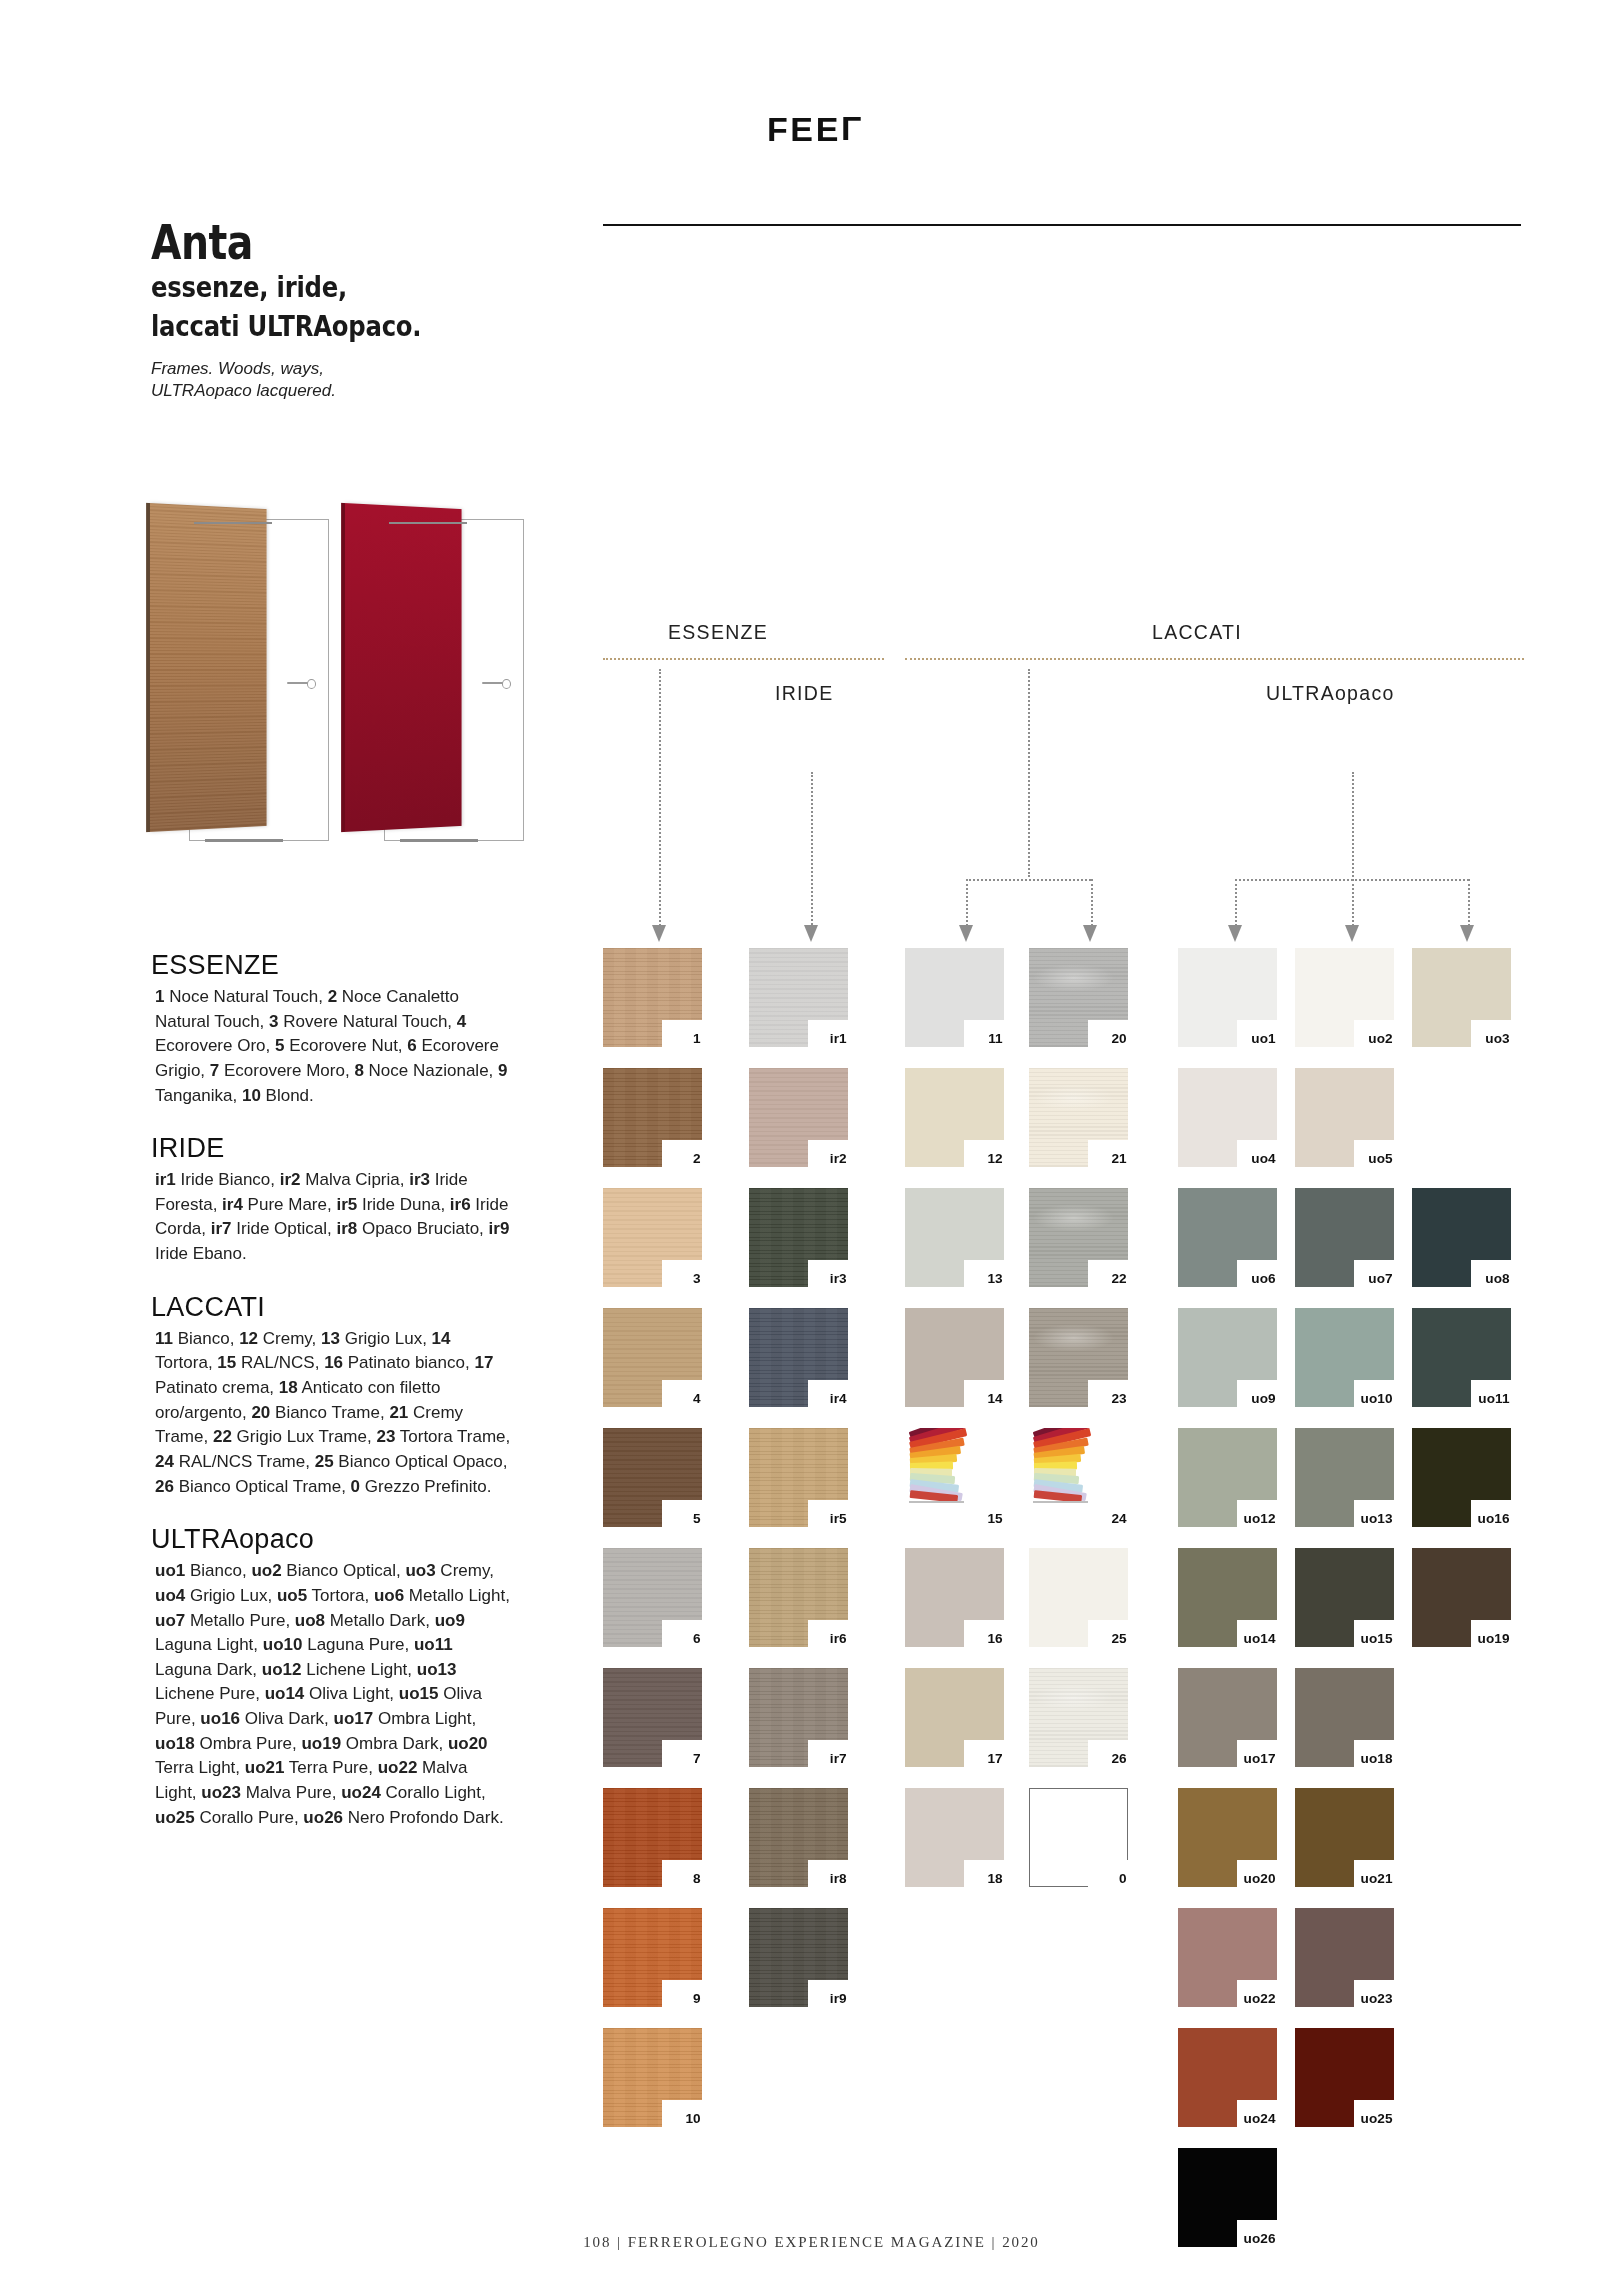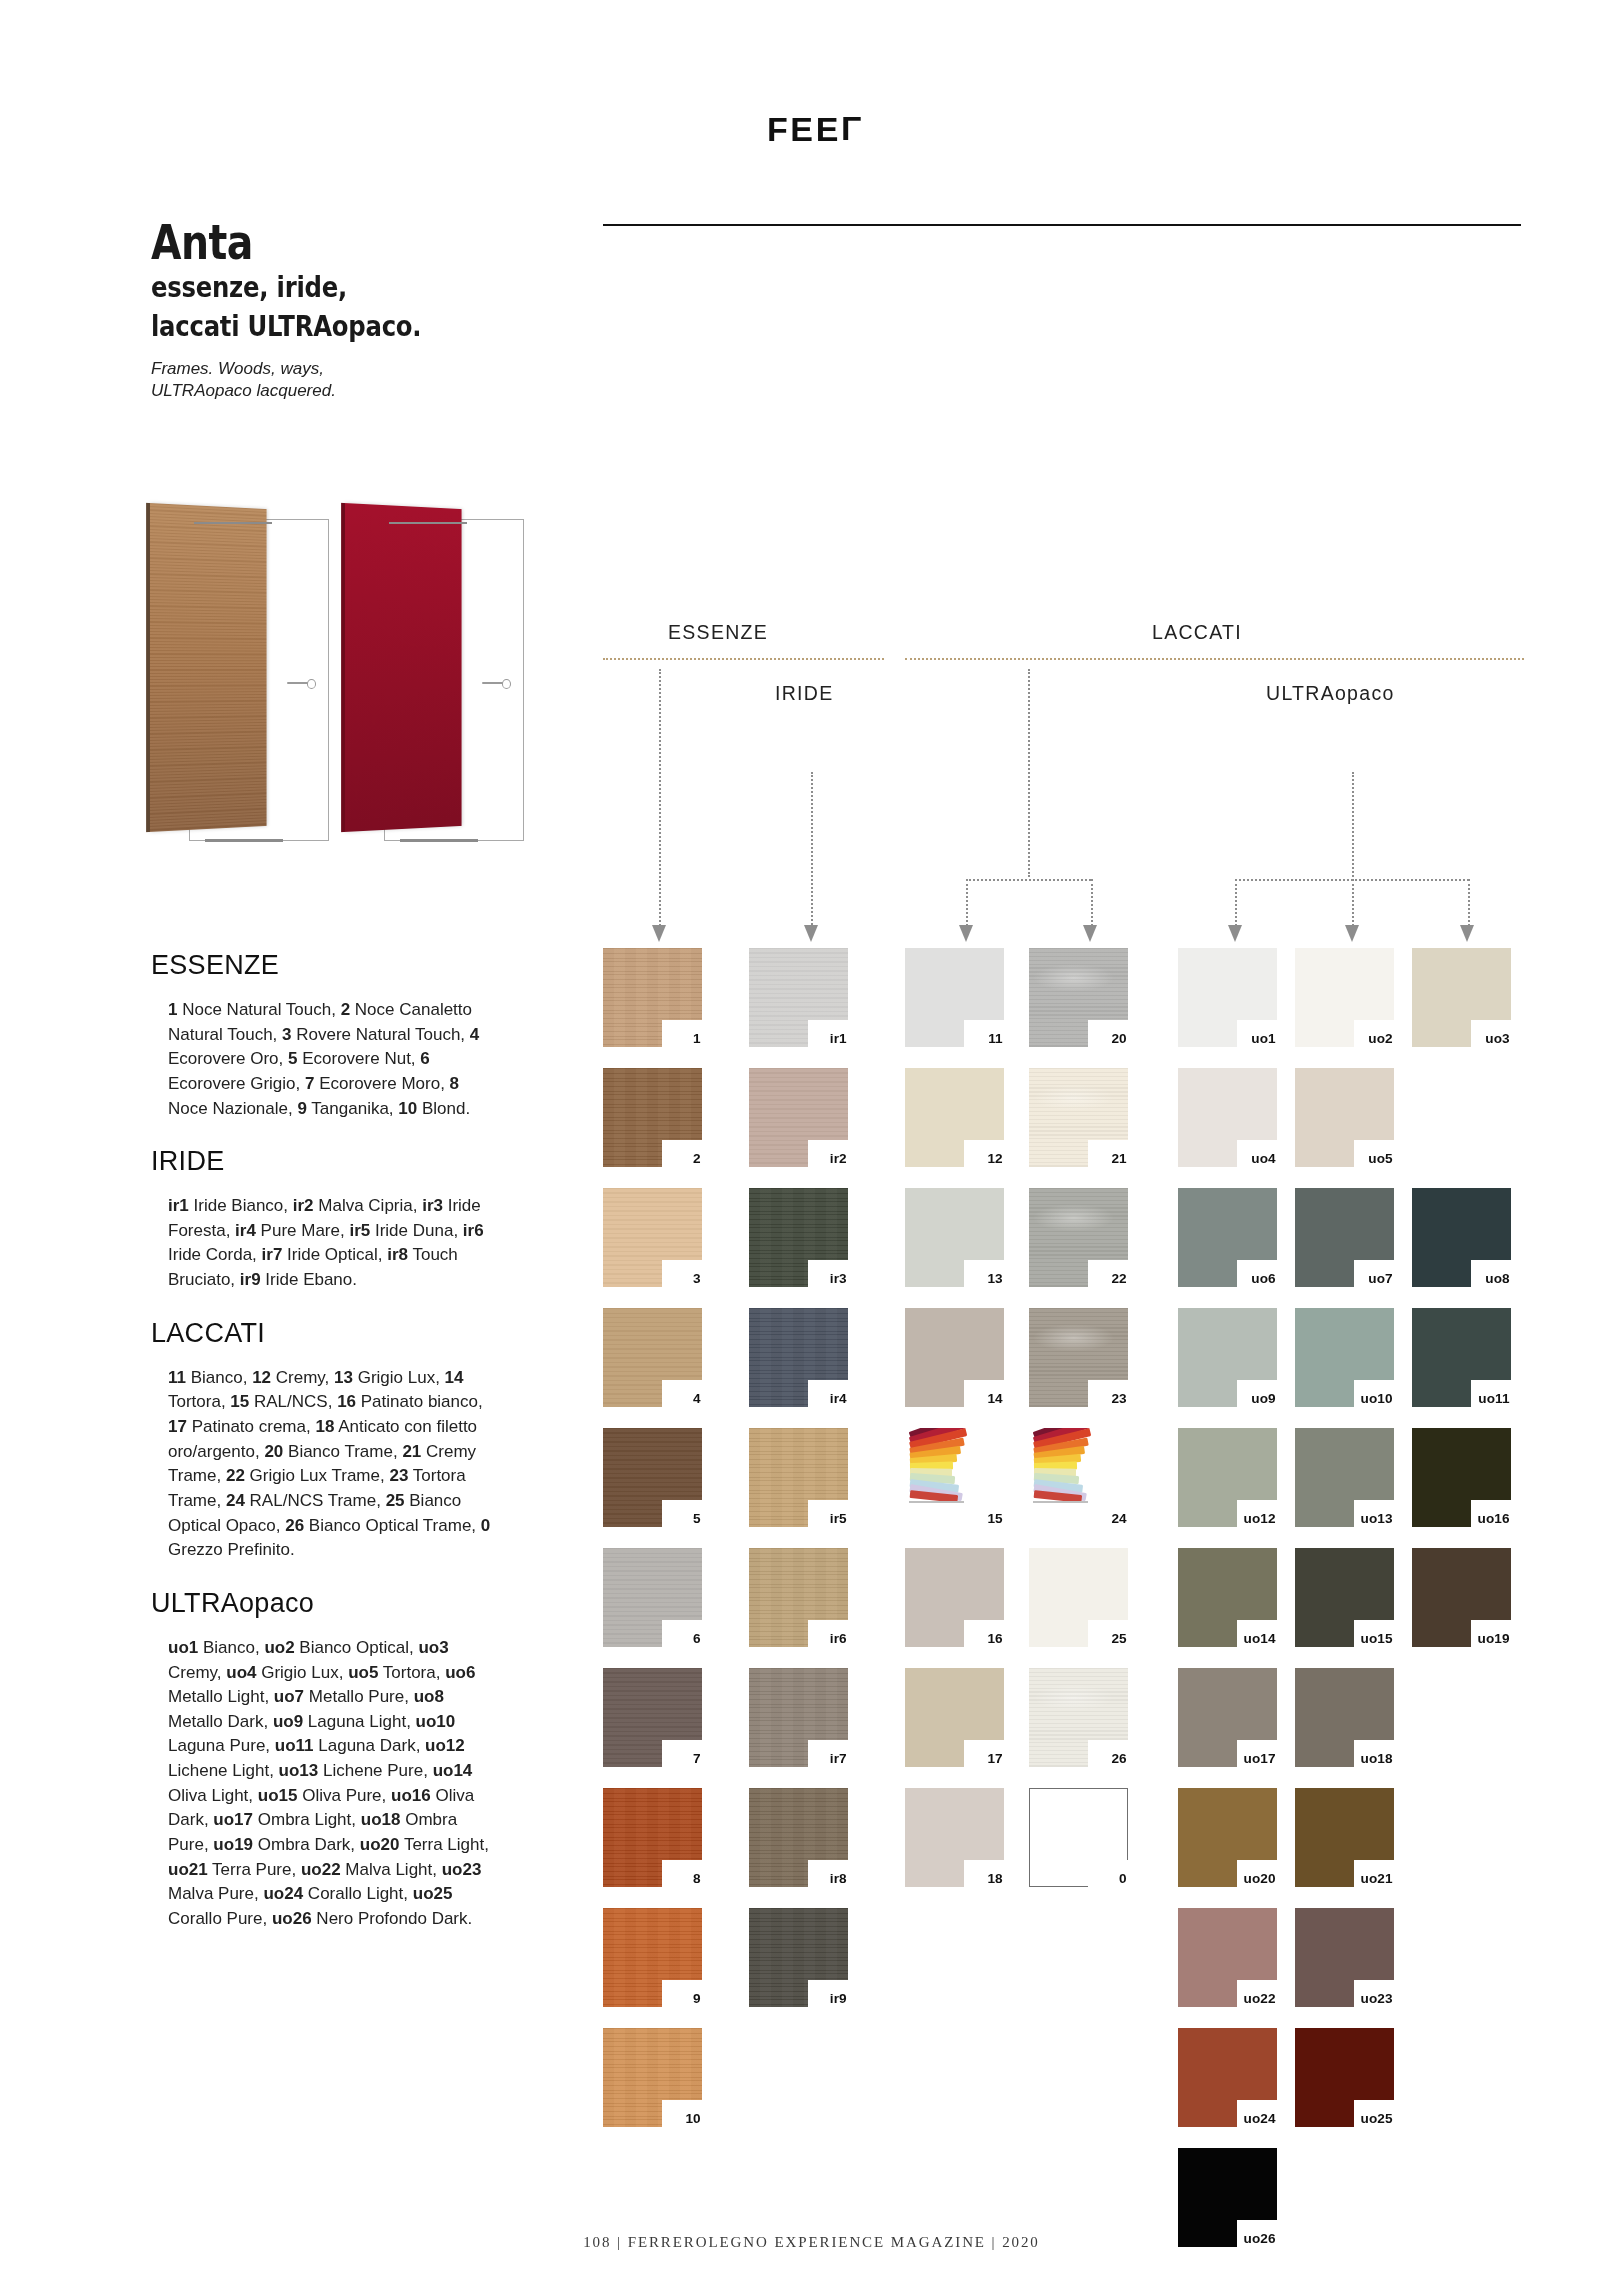--- a/index.html
+++ b/index.html
@@ -54,21 +54,21 @@
   .dotline-h{position:absolute;height:0;border-top:2.6px dotted #b9a078;}
   .dotline-h.grey{border-top:2.6px dotted #8d8d8d;}
   .dotline-v{position:absolute;width:0;border-left:2.6px dotted #8d8d8d;}
   .arrow{position:absolute;width:0;height:0;border-left:7.8px solid transparent;
          border-right:7.8px solid transparent;border-top:17px solid #8d8d8d;}
 
   
   #legend{position:absolute;left:151px;top:950px;width:364px;}
   #legend h3{font-size:27px;font-weight:300;letter-spacing:0.3px;margin:0 0 3.9px 0;color:#111;}
   #legend .grp{margin-bottom:25px;}
-  #legend p{margin:17px;font-size:17px;line-height:1.45;color:#222;}
+  #legend p{margin:4px;font-size:17px;line-height:1.45;color:#222;}
   #legend b{font-weight:700;}
 
   
   .col{position:absolute;}
   .sw{position:relative;width:99px;height:99px;margin-bottom:21px;}
   .sw .chip{position:absolute;inset:0;}
   .sw .notch{position:absolute;right:0;bottom:0;width:40px;height:27px;background:#fff;}
   .sw .lab{position:absolute;right:1.3px;bottom:1.3px;font-size:13.6px;font-weight:700;
            color:#111;line-height:1;letter-spacing:0.1px;}
   .sw.outline .chip{border:1.3px solid #6f6f6f;background:#fff;box-sizing:border-box;}
@@ -158,21 +158,21 @@
 <div class="arrow" style="left:1345px;top:925px;"></div>
 <div class="arrow" style="left:1460px;top:925px;"></div>
 
 <div id="legend">
     <div class="grp">
       <h3>ESSENZE</h3>
       <p><b>1</b><span> Noce Natural Touch, </span><b>2</b><span> Noce Canaletto Natural Touch, </span><b>3</b><span> Rovere Natural Touch, </span><b>4</b><span> Ecorovere Oro, </span><b>5</b><span> Ecorovere Nut, </span><b>6</b><span> Ecorovere Grigio, </span><b>7</b><span> Ecorovere Moro, </span><b>8</b><span> Noce Nazionale, </span><b>9</b><span> Tanganika, </span><b>10</b><span> Blond.</span></p>
     </div>
     <div class="grp">
       <h3>IRIDE</h3>
-      <p><b>ir1</b><span> Iride Bianco, </span><b>ir2</b><span> Malva Cipria, </span><b>ir3</b><span> Iride Foresta, </span><b>ir4</b><span> Pure Mare, </span><b>ir5</b><span> Iride Duna, </span><b>ir6</b><span> Iride Corda, </span><b>ir7</b><span> Iride Optical, </span><b>ir8</b><span> Touch Bruciato, </span><b>ir9</b><span> Iride Ebano.</span></p>
+      <p><b>ir1</b><span> Iride Bianco, </span><b>ir2</b><span> Malva Cipria, </span><b>ir3</b><span> Iride Foresta, </span><b>ir4</b><span> Pure Mare, </span><b>ir5</b><span> Iride Duna, </span><b>ir6</b><span> Iride Corda, </span><b>ir7</b><span> Iride Optical, </span><b>ir8</b><span> Opaco Bruciato, </span><b>ir9</b><span> Iride Ebano.</span></p>
     </div>
     <div class="grp">
       <h3>LACCATI</h3>
       <p><b>11</b><span> Bianco, </span><b>12</b><span> Cremy, </span><b>13</b><span> Grigio Lux, </span><b>14</b><span> Tortora, </span><b>15</b><span> RAL/NCS, </span><b>16</b><span> Patinato bianco, </span><b>17</b><span> Patinato crema, </span><b>18</b><span> Anticato con filetto oro/argento, </span><b>20</b><span> Bianco Trame, </span><b>21</b><span> Cremy Trame, </span><b>22</b><span> Grigio Lux Trame, </span><b>23</b><span> Tortora Trame, </span><b>24</b><span> RAL/NCS Trame, </span><b>25</b><span> Bianco Optical Opaco, </span><b>26</b><span> Bianco Optical Trame, </span><b>0</b><span> Grezzo Prefinito.</span></p>
     </div>
     <div class="grp">
       <h3>ULTRAopaco</h3>
       <p><b>uo1</b><span> Bianco, </span><b>uo2</b><span> Bianco Optical, </span><b>uo3</b><span> Cremy, </span><b>uo4</b><span> Grigio Lux, </span><b>uo5</b><span> Tortora, </span><b>uo6</b><span> Metallo Light, </span><b>uo7</b><span> Metallo Pure, </span><b>uo8</b><span> Metallo Dark, </span><b>uo9</b><span> Laguna Light, </span><b>uo10</b><span> Laguna Pure, </span><b>uo11</b><span> Laguna Dark, </span><b>uo12</b><span> Lichene Light, </span><b>uo13</b><span> Lichene Pure, </span><b>uo14</b><span> Oliva Light, </span><b>uo15</b><span> Oliva Pure, </span><b>uo16</b><span> Oliva Dark, </span><b>uo17</b><span> Ombra Light, </span><b>uo18</b><span> Ombra Pure, </span><b>uo19</b><span> Ombra Dark, </span><b>uo20</b><span> Terra Light, </span><b>uo21</b><span> Terra Pure, </span><b>uo22</b><span> Malva Light, </span><b>uo23</b><span> Malva Pure, </span><b>uo24</b><span> Corallo Light, </span><b>uo25</b><span> Corallo Pure, </span><b>uo26</b><span> Nero Profondo Dark.</span></p>
     </div>
   </div>

